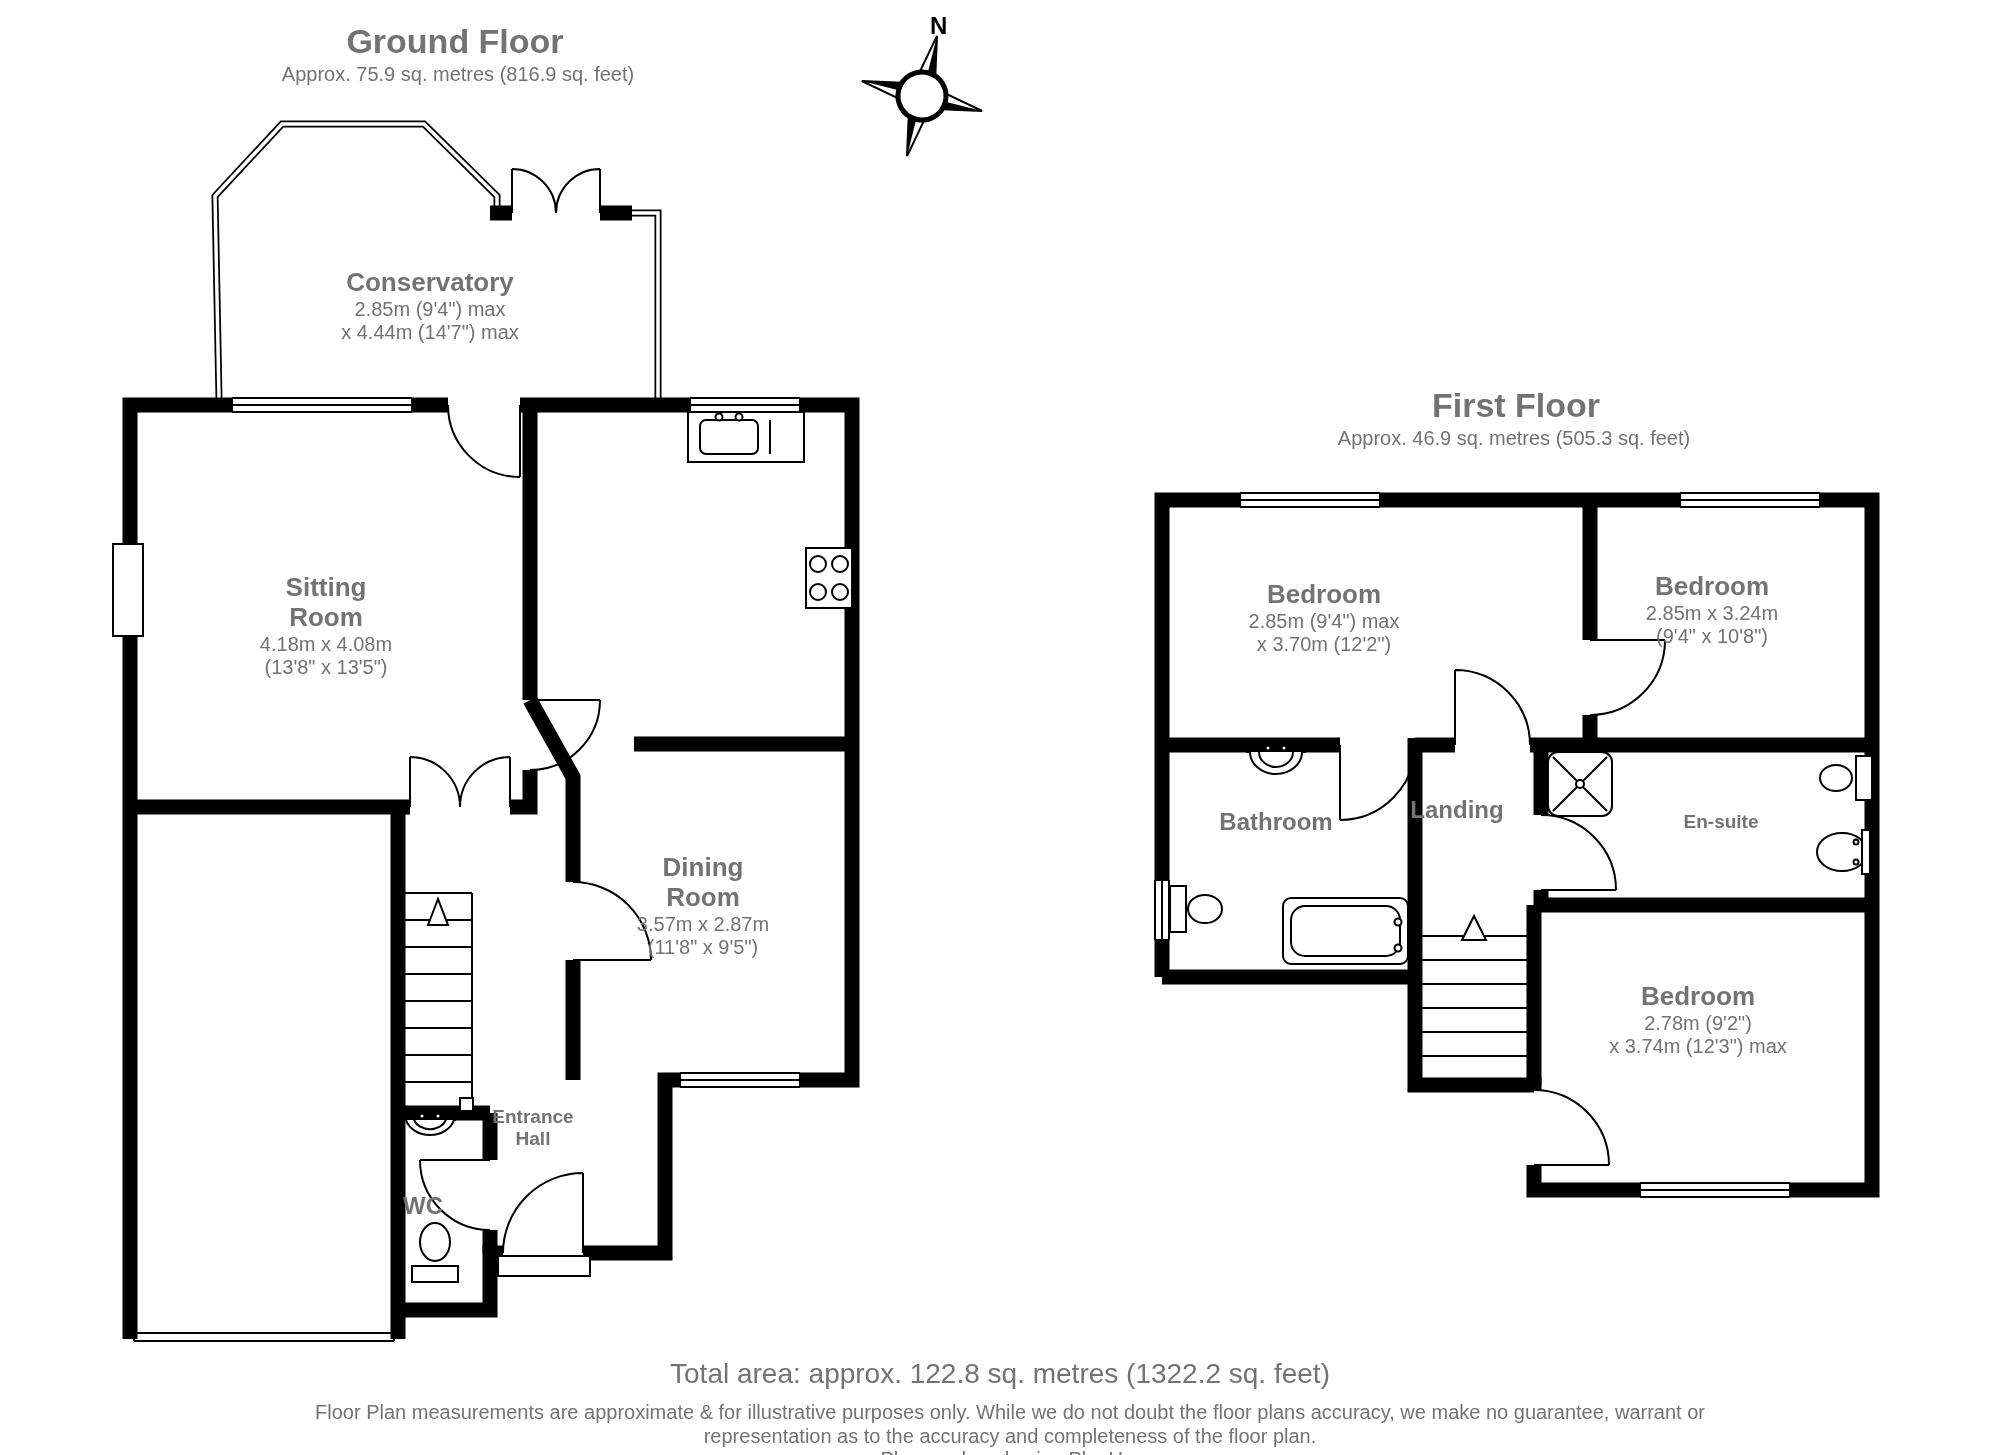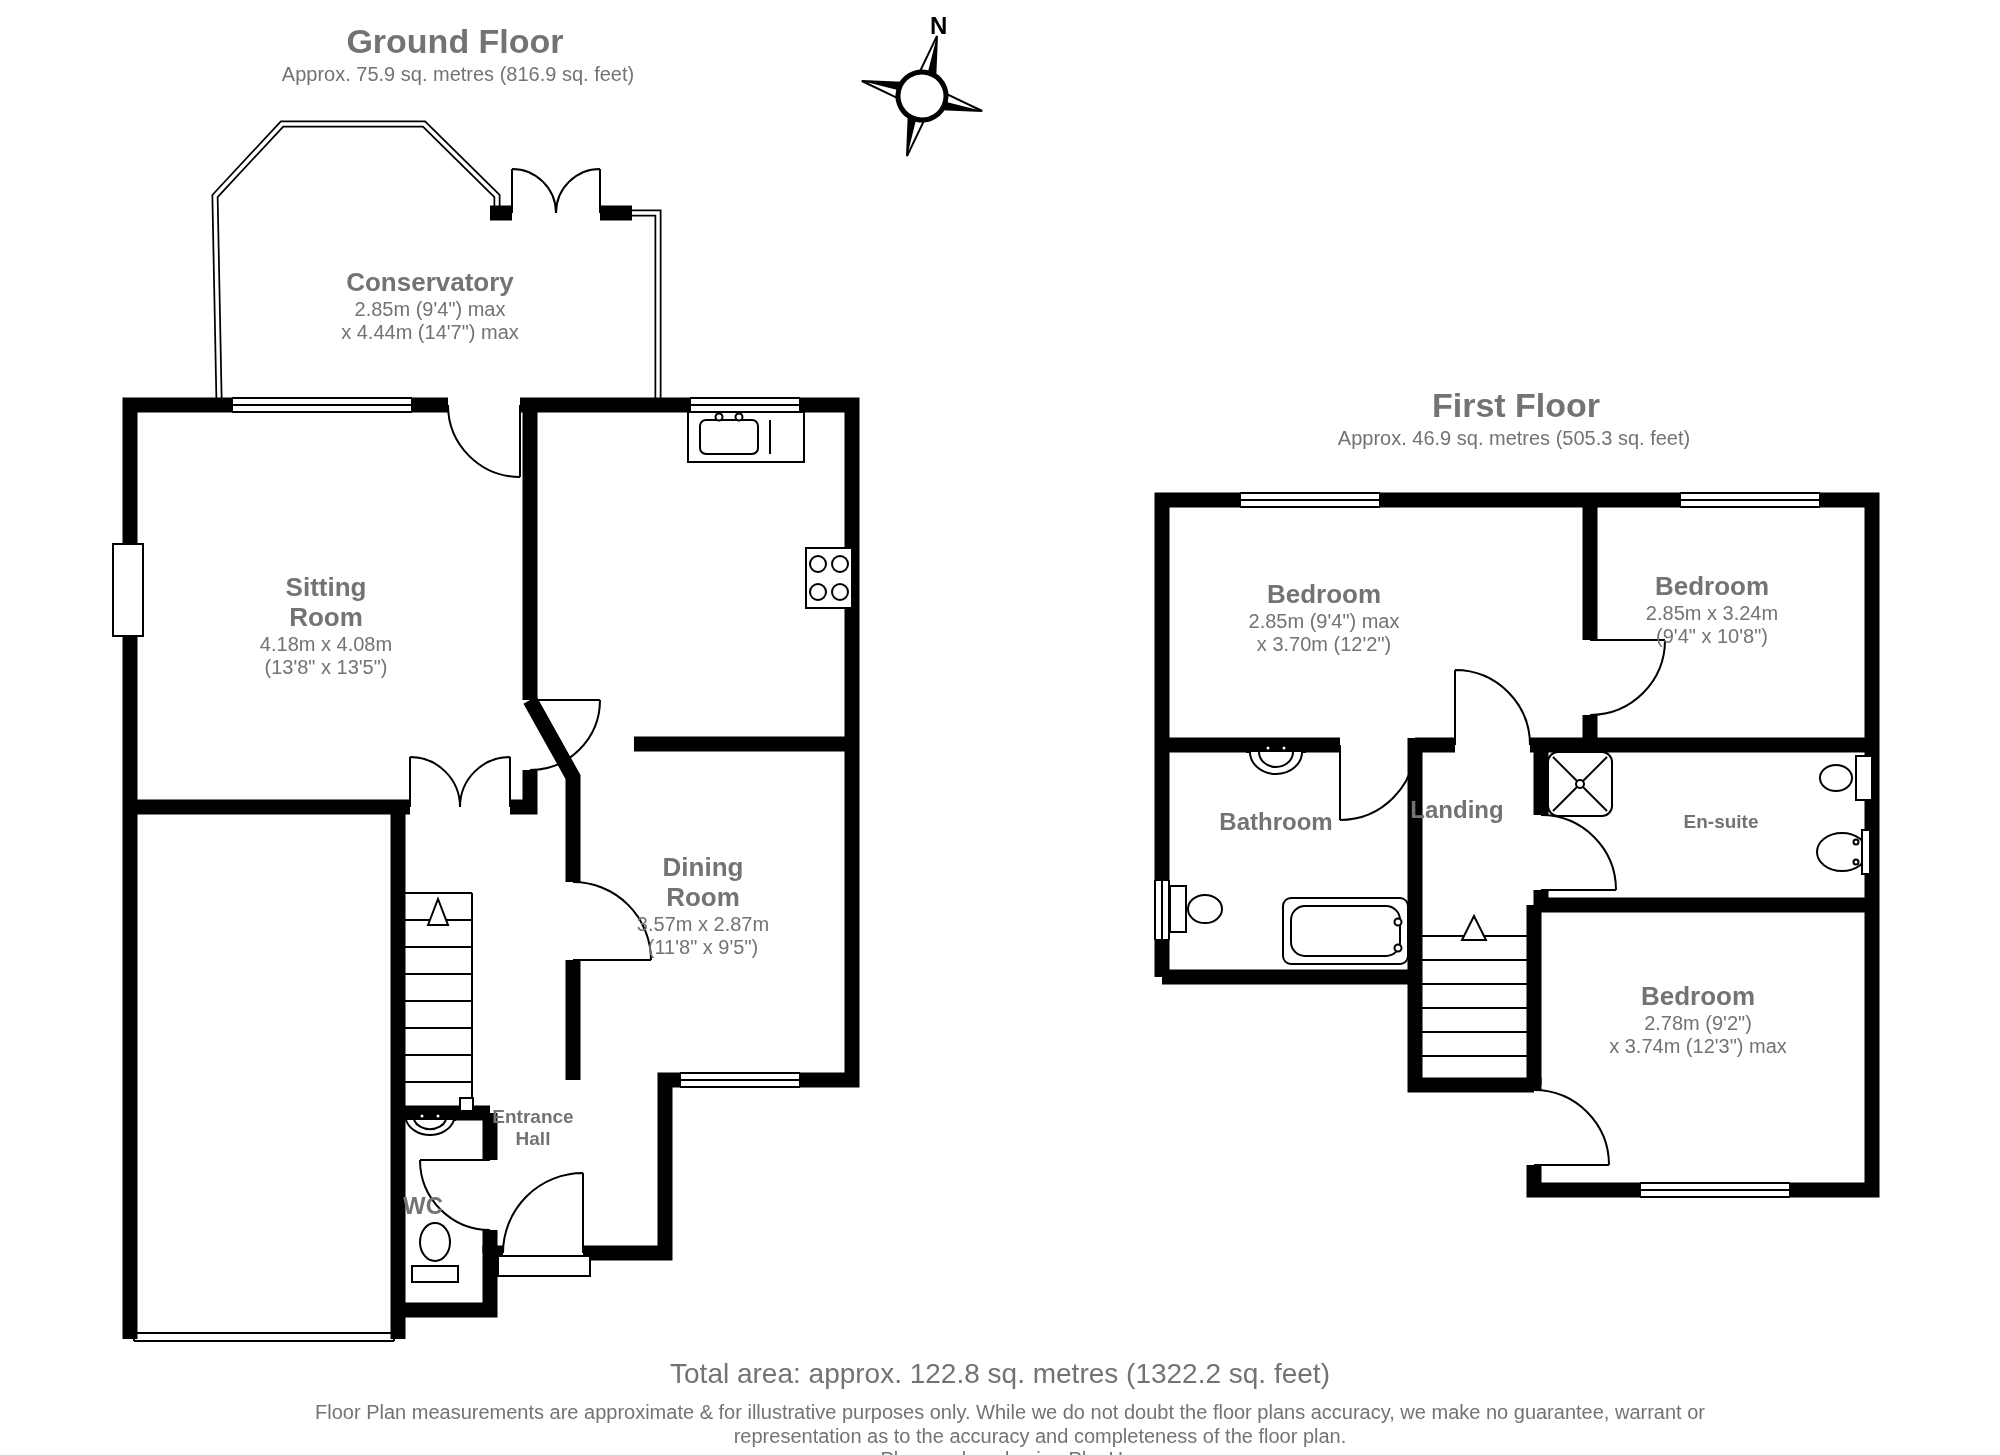--- a/index.html
+++ b/index.html
@@ -273,16 +273,16 @@
   </div>
 
   <div class="lbl" style="left:1698px;top:1020px;width:310px;">
     <div class="rname">Bedroom</div>
     <div class="rdim nw">2.78m (9'2")</div>
     <div class="rdim nw">x 3.74m (12'3") max</div>
   </div>
 
   <div class="lbl total nw" style="left:1000px;top:1374px;">Total area: approx. 122.8 sq. metres (1322.2 sq. feet)</div>
   <div class="lbl disc nw" style="left:1010px;top:1412px;">Floor Plan measurements are approximate &amp; for illustrative purposes only. While we do not doubt the floor plans accuracy, we make no guarantee, warrant or</div>
-  <div class="lbl disc nw" style="left:1010px;top:1436px;margin-left:30px;">representation as to the accuracy and completeness of the floor plan.</div>
+  <div class="lbl disc nw" style="left:1010px;top:1436px;">representation as to the accuracy and completeness of the floor plan.</div>
   <div class="lbl disc nw" style="left:1010px;top:1459px;">Plan produced using PlanUp.</div>
 
 </div>
 
 </body></html>

